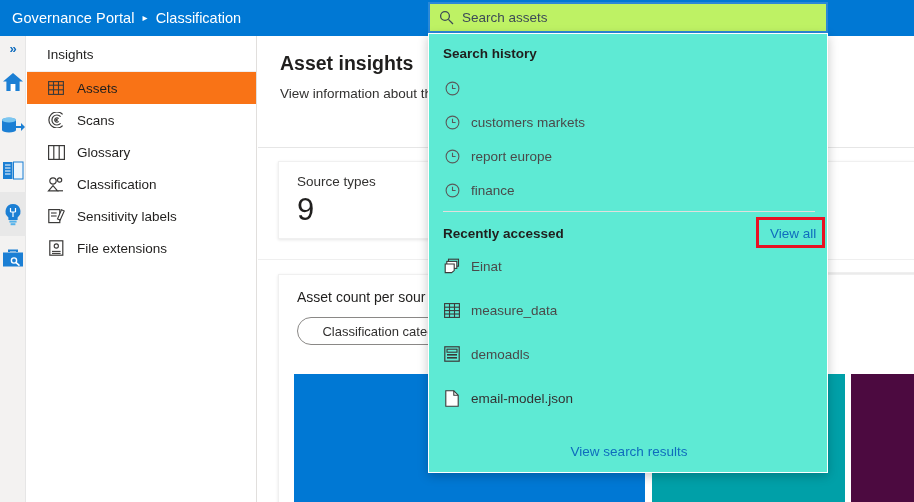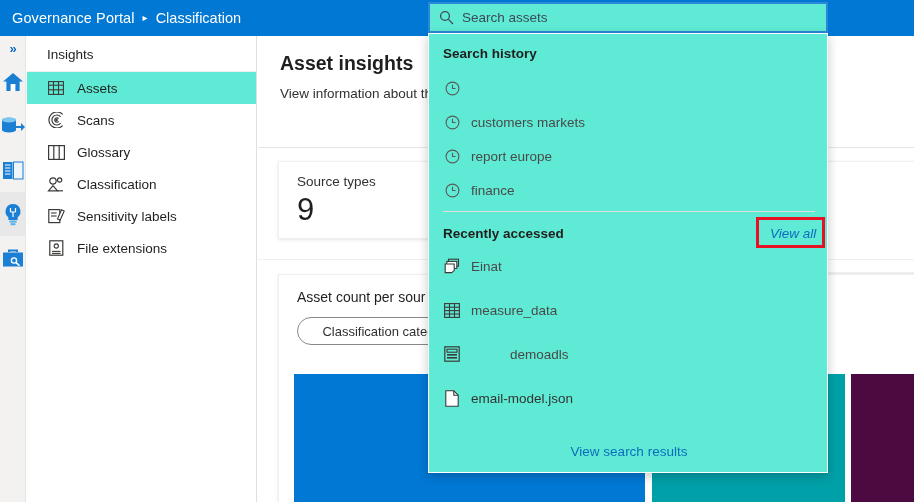--- a/index.html
+++ b/index.html
@@ -60,21 +60,21 @@
   }
   .subnav-title {
     height: 34px; display: flex; align-items: center; padding-left: 20px;
     font-size: 13.5px; color: #201f1e; border-bottom: 1px solid #f0eeed;
     margin: 2px 0 0 0;
   }
   .nav-item {
     height: 32px; display: flex; align-items: center; padding-left: 20px;
     font-size: 13.5px; color: #201f1e; cursor: default;
   }
-  .nav-item.active { background: #5eead4; }
+  .nav-item.active { background: #f97316; }
   .nav-item .ico {
     width: 18px; height: 18px; flex: 0 0 auto; margin-right: 12px;
     display: flex; align-items: center; justify-content: center;
   }
 
   
   .main {
     position: absolute; left: 258px; top: 36px; width: 656px; height: 466px;
     background: #ffffff; overflow: hidden;
   }
@@ -345,21 +345,21 @@
       <span>File extensions</span>
     </div>
   </div>
 
   <div class="topbar">
     <span class="brand-text">Governance Portal</span>
     <span class="brand-sep">▸</span>
     <span class="brand-sub">Classification</span>
   </div>
 
-  <div class="searchbox" style="background: #5eead4; border-color: rgb(43, 136, 216);">
+  <div class="searchbox" style="background: #bef264; border-color: rgb(43, 136, 216);">
     <span class="mag">
       <svg width="15" height="15" viewBox="0 0 15 15">
         <circle cx="6" cy="6" r="4.4" fill="none" stroke="#3d4a57" stroke-width="1.3"></circle>
         <line x1="9.4" y1="9.4" x2="14" y2="14" stroke="#3d4a57" stroke-width="1.3"></line>
       </svg>
     </span>
     <span class="ph">Search assets</span>
   </div>
 
   <div class="dropdown">
@@ -403,21 +403,21 @@
         </svg>
       </span>
       <span class="tx">finance</span>
     </div>
 
     <div class="dd-divider" style="top:177px;"></div>
 
     <div class="dd-section-title" style="position:absolute; left:14px; top:192px;">Recently accessed</div>
 
     <div class="redbox" style="left: 327px; top: 183px; width: 69px; height: 31px; border-color: rgb(232, 17, 35);"></div>
-    <div class="viewall" style="left:341px; top:192px;font-style:italic;">View all</div>
+    <div class="viewall" style="left:341px; top:192px;">View all</div>
 
     <div class="dd-row" style="position:absolute; left:0; top:215px; width:400px;">
       <span class="ic">
         <svg width="17" height="16" viewBox="0 0 17 16">
           <rect x="4.5" y="1.2" width="10" height="7" fill="none" stroke="#3b3a39" stroke-width="1.1"></rect>
           <rect x="2.8" y="3.4" width="10" height="7" fill="#ffffff" stroke="#3b3a39" stroke-width="1.1"></rect>
           <path d="M1.2 6 h9 v6.6 l-2.6 2 H1.2 Z" fill="#ffffff" stroke="#3b3a39" stroke-width="1.1"></path>
         </svg>
       </span>
       <span class="tx">Einat</span>
@@ -430,21 +430,21 @@
           <line x1="0.6" y1="4.2" x2="15.4" y2="4.2" stroke="#3b3a39" stroke-width="1.1"></line>
           <line x1="0.6" y1="7.6" x2="15.4" y2="7.6" stroke="#3b3a39" stroke-width="1.1"></line>
           <line x1="0.6" y1="11" x2="15.4" y2="11" stroke="#3b3a39" stroke-width="1.1"></line>
           <line x1="5.5" y1="0.6" x2="5.5" y2="14.4" stroke="#3b3a39" stroke-width="1.1"></line>
           <line x1="10.5" y1="0.6" x2="10.5" y2="14.4" stroke="#3b3a39" stroke-width="1.1"></line>
         </svg>
       </span>
       <span class="tx">measure_data</span>
     </div>
 
-    <div class="dd-row" style="position:absolute; left:0; top:303px; width:400px;gap:39px;">
+    <div class="dd-row" style="position:absolute; left:0; top:303px; width:400px;">
       <span class="ic">
         <svg width="16" height="16" viewBox="0 0 16 16">
           <rect x="0.8" y="0.8" width="14.4" height="14.4" fill="none" stroke="#3b3a39" stroke-width="1.2"></rect>
           <rect x="3" y="3.2" width="10" height="3" fill="none" stroke="#3b3a39" stroke-width="1.1"></rect>
           <rect x="3" y="8" width="10" height="1.6" fill="#3b3a39"></rect>
           <rect x="3" y="11" width="10" height="1.6" fill="#3b3a39"></rect>
         </svg>
       </span>
       <span class="tx">demoadls</span>
     </div>

